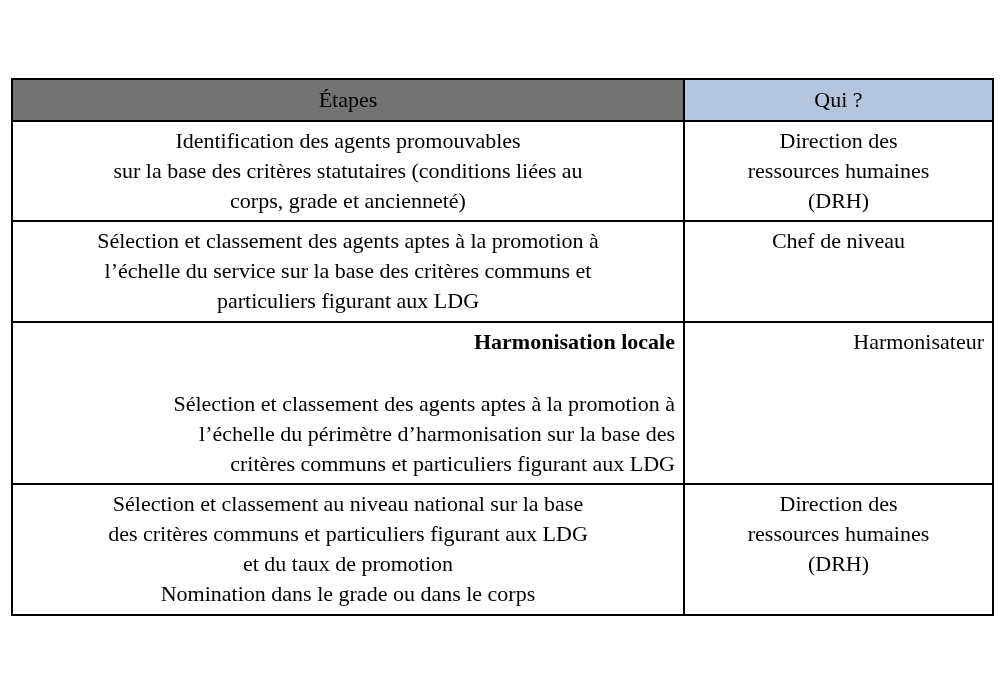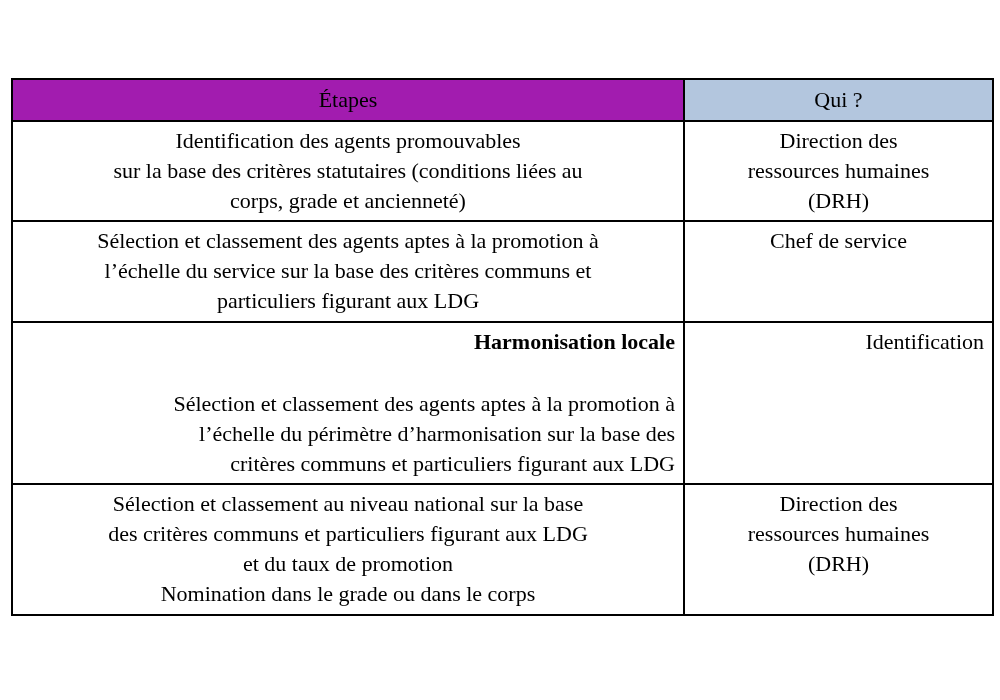--- a/index.html
+++ b/index.html
@@ -58,21 +58,21 @@
 </head>
 <body>
 
 <table class="doc-table">
   <colgroup>
     <col class="col-etapes">
     <col class="col-qui">
   </colgroup>
   <thead>
     <tr>
-      <th class="head-cell" style="background: #a21caf;">Étapes</th>
+      <th class="head-cell" style="background: #737373;">Étapes</th>
       <th class="head-cell" style="background: rgb(179, 198, 222);">Qui ?</th>
     </tr>
   </thead>
   <tbody>
     <tr class="row-1">
       <td>
         <div class="multiline">Identification des agents promouvables
 sur la base des critères statutaires (conditions liées au
 corps, grade et ancienneté)</div>
       </td>
@@ -82,32 +82,32 @@
 (DRH)</div>
       </td>
     </tr>
     <tr class="row-2">
       <td>
         <div class="multiline">Sélection et classement des agents aptes à la promotion à
 l’échelle du service sur la base des critères communs et
 particuliers figurant aux LDG</div>
       </td>
       <td>
-        <div class="multiline">Chef de service</div>
+        <div class="multiline">Chef de niveau</div>
       </td>
     </tr>
     <tr class="row-3">
       <td>
         <div class="cell-title">Harmonisation locale</div>
         <div class="multiline">Sélection et classement des agents aptes à la promotion à
 l’échelle du périmètre d’harmonisation sur la base des
 critères communs et particuliers figurant aux LDG</div>
       </td>
       <td>
-        <div class="multiline">Identification</div>
+        <div class="multiline">Harmonisateur</div>
       </td>
     </tr>
     <tr class="row-4">
       <td>
         <div class="multiline">Sélection et classement au niveau national sur la base
 des critères communs et particuliers figurant aux LDG
 et du taux de promotion
 Nomination dans le grade ou dans le corps</div>
       </td>
       <td>

